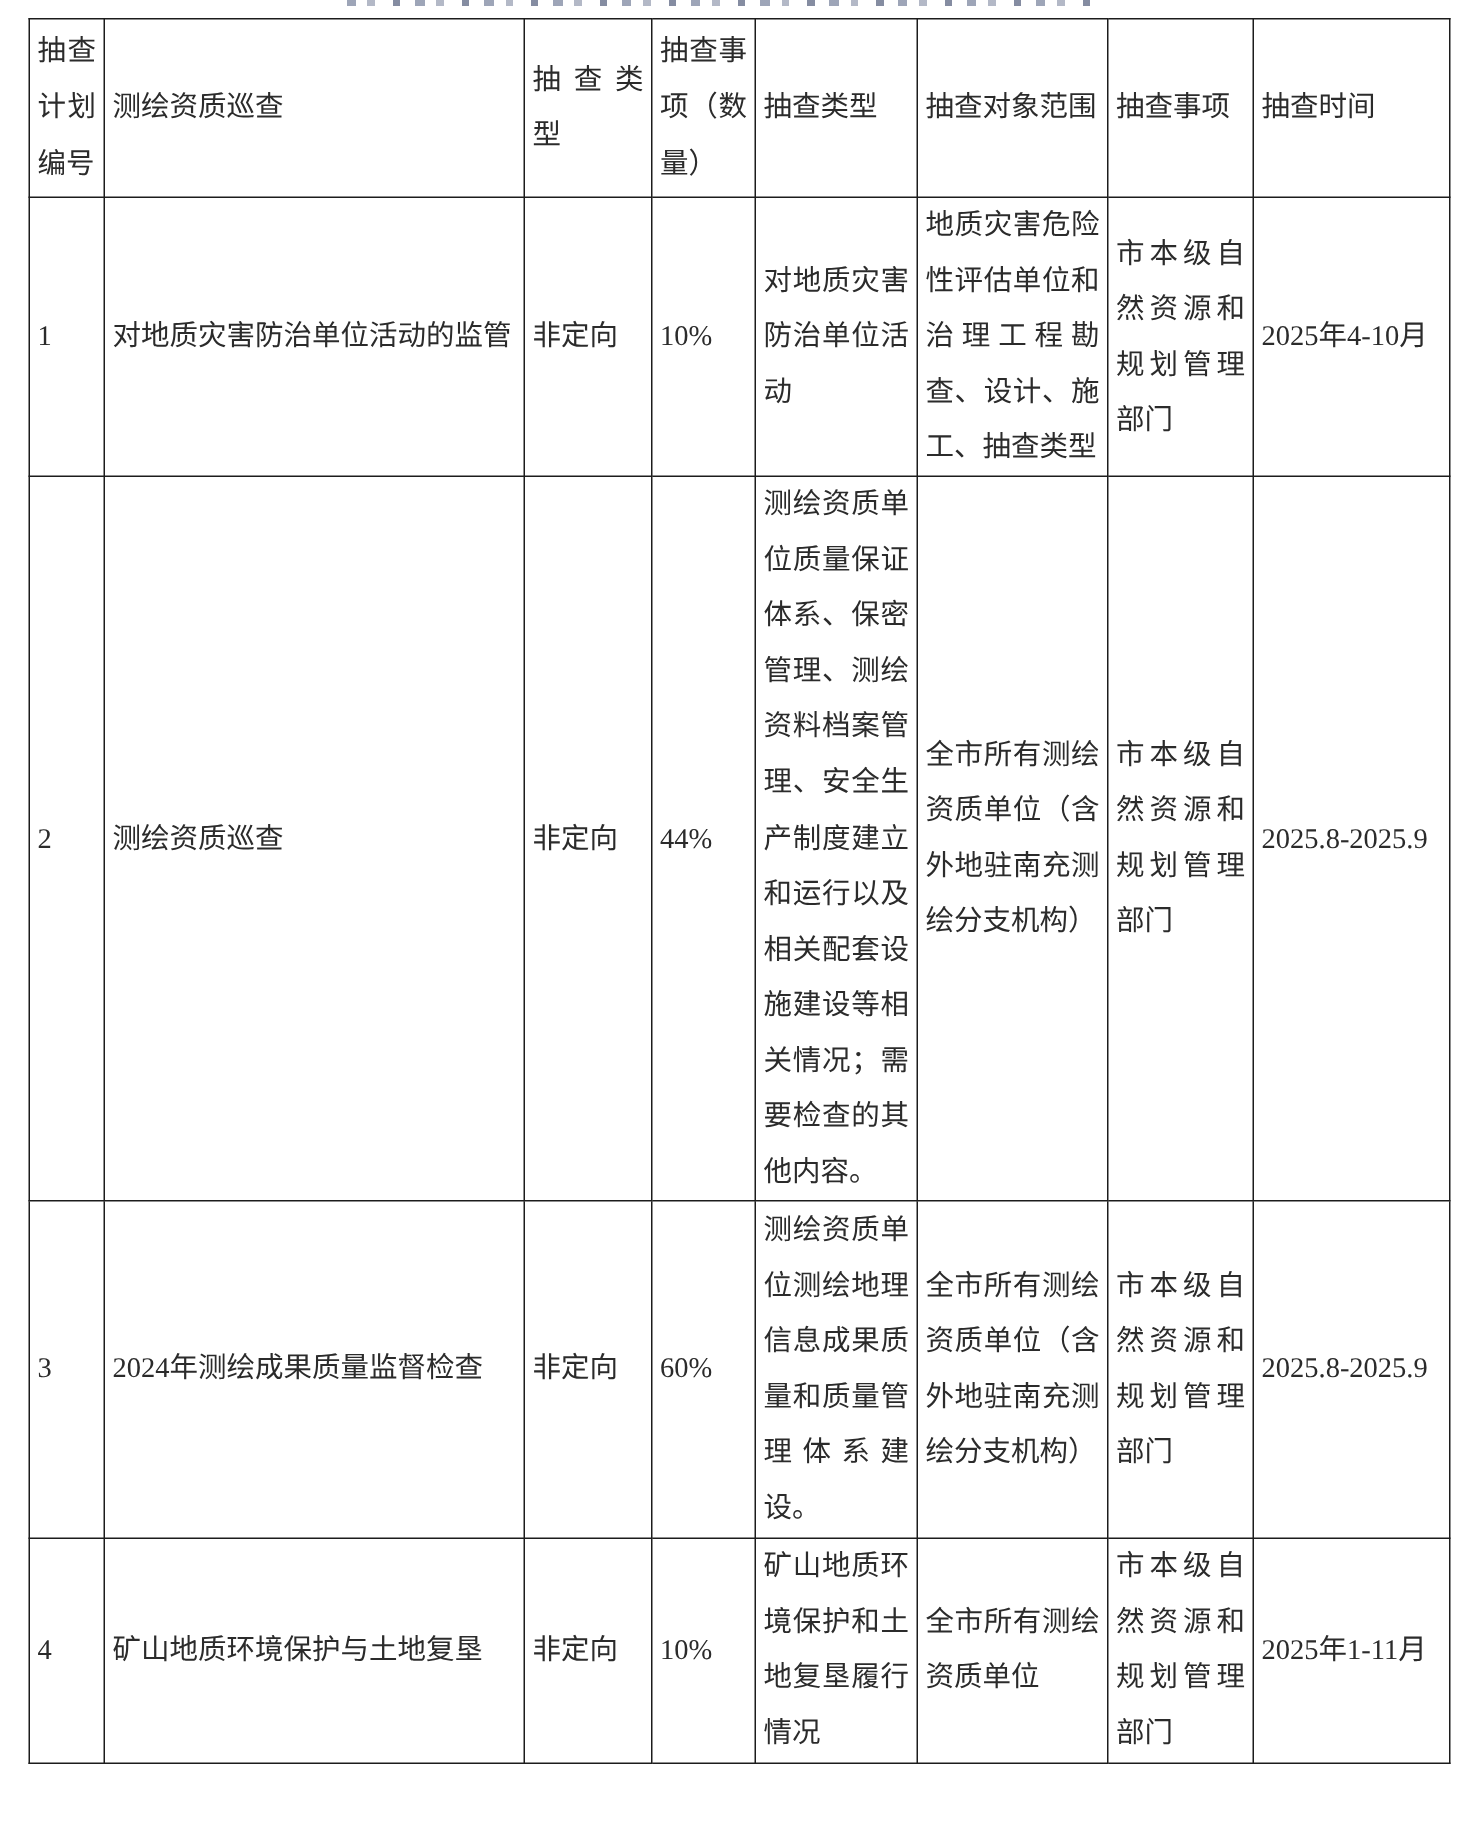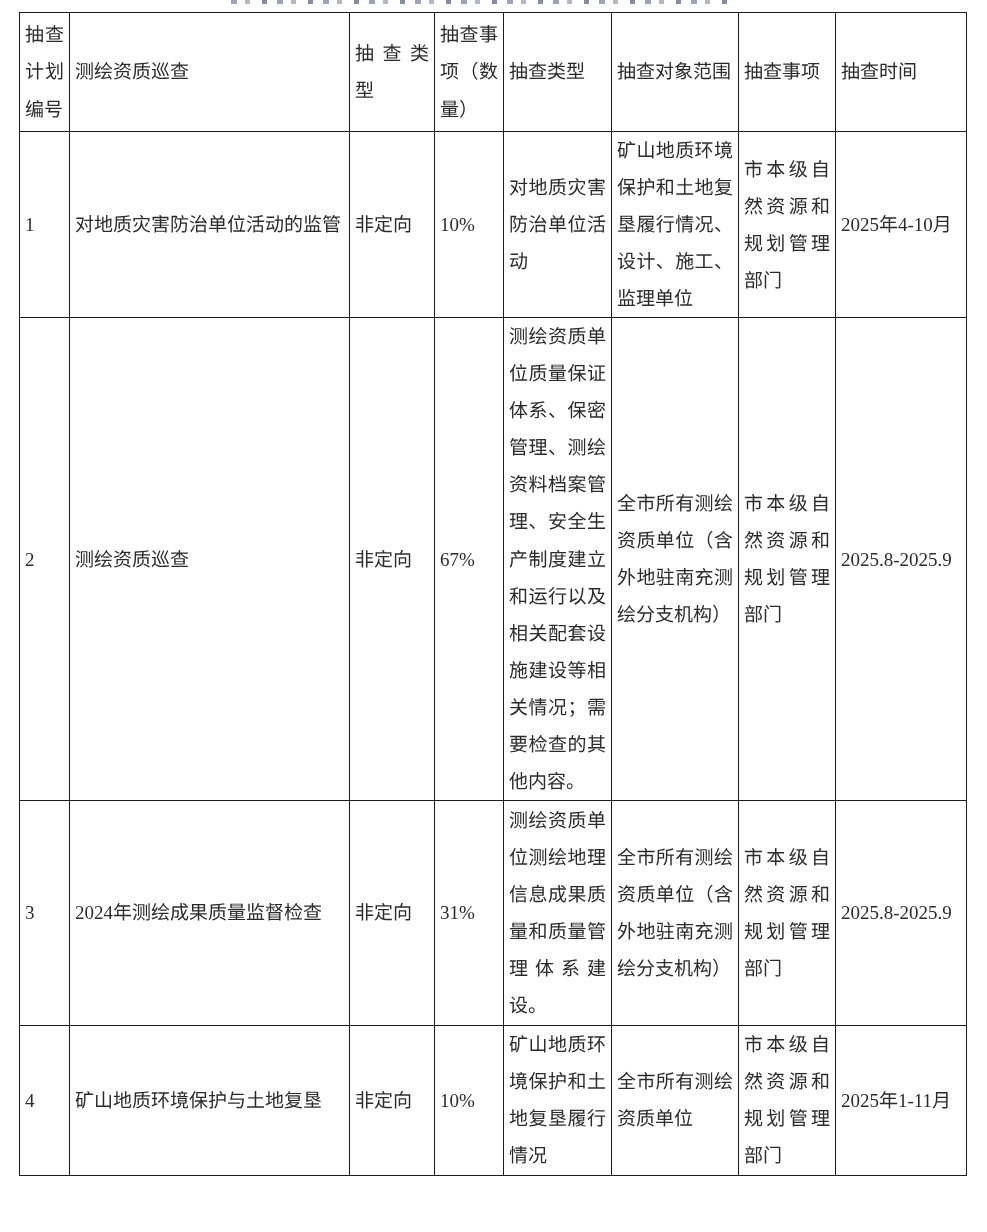--- a/index.html
+++ b/index.html
@@ -94,41 +94,41 @@
         <th>抽查时间</th>
       </tr>
   </thead>
   <tbody id="table-body">
   <tr>
     <td>1</td>
     <td>对地质灾害防治单位活动的监管</td>
     <td>非定向</td>
     <td>10%</td>
     <td>对地质灾害防治单位活动</td>
-    <td>矿山地质环境保护和土地复垦履行情况、设计、施工、监理单位</td>
+    <td>地质灾害危险性评估单位和治理工程勘查、设计、施工、抽查类型</td>
     <td>市本级自然资源和规划管理部门</td>
     <td>2025年4-10月</td>
   </tr>
 
   <tr>
     <td>2</td>
     <td>测绘资质巡查</td>
     <td>非定向</td>
-    <td>67%</td>
+    <td>44%</td>
     <td>测绘资质单位质量保证体系、保密管理、测绘资料档案管理、安全生产制度建立和运行以及相关配套设施建设等相关情况；需要检查的其他内容。</td>
     <td>全市所有测绘资质单位（含外地驻南充测绘分支机构）</td>
     <td>市本级自然资源和规划管理部门</td>
     <td>2025.8-2025.9</td>
   </tr>
 
   <tr>
     <td>3</td>
     <td>2024年测绘成果质量监督检查</td>
     <td>非定向</td>
-    <td>31%</td>
+    <td>60%</td>
     <td>测绘资质单位测绘地理信息成果质量和质量管理体系建设。</td>
     <td>全市所有测绘资质单位（含外地驻南充测绘分支机构）</td>
     <td>市本级自然资源和规划管理部门</td>
     <td>2025.8-2025.9</td>
   </tr>
 
   <tr>
     <td>4</td>
     <td>矿山地质环境保护与土地复垦</td>
     <td>非定向</td>

